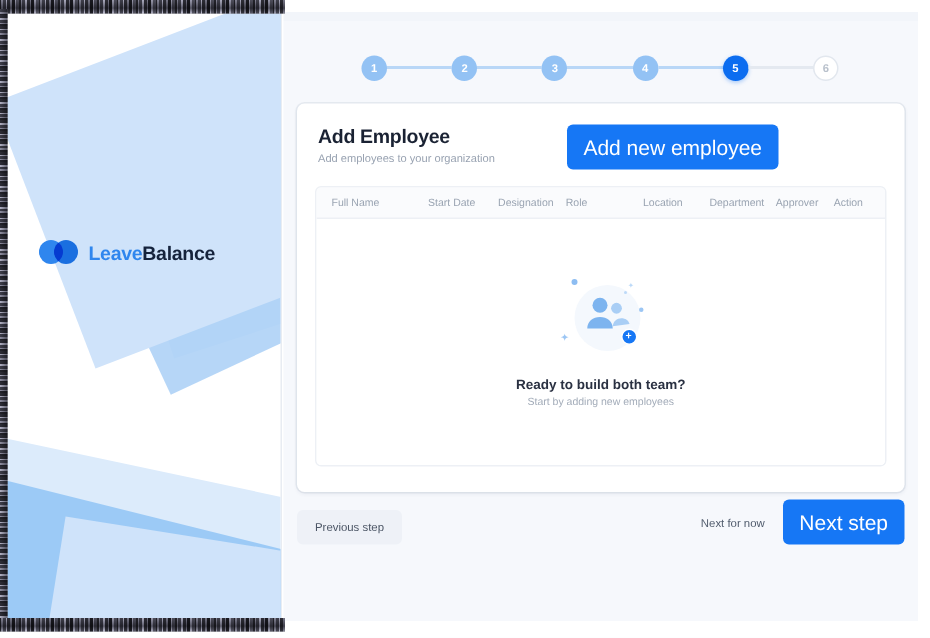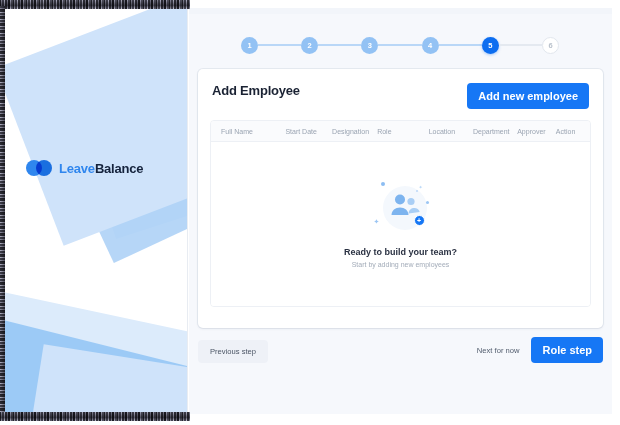--- a/index.html
+++ b/index.html
@@ -165,32 +165,33 @@
   
   .card {
     position: absolute;
     left: 9px; top: 61px;
     width: 405px; height: 259px;
     background: #ffffff;
     border-radius: 5px;
     box-shadow: 0 1px 3px rgba(22,40,80,.07), 0 0 0 1px rgba(228,233,240,.9);
   }
   .card-head {
-    display: flex; align-items: flex-start; justify-content: space-between;
+    display: flex; align-items: flex-start; justify-content: flex-start;
     padding: 14px 14px 0 14px;
+    gap: 48px;
   }
   .card-title { font-size: 13px; font-weight: 700; color: #1a2233; letter-spacing: -.2px; }
   .card-sub   { font-size: 7.4px; color: #98a2b1; margin-top: 3px; }
   .btn {
     border: none; cursor: pointer; font-family: inherit;
     border-radius: 4px;
   }
   .btn-primary {
     background: #1677f5; color: #ffffff;
-    font-size: 11px; font-weight: 700;
+    font-size: 14px; font-weight: 400;
     padding: 7px 11px;
     white-space: nowrap;
   }
 
   
   .table-wrap {
     margin: 11px 12px 0 12px;
     border: 1px solid #edf0f5;
     border-radius: 4px;
     overflow: hidden;
@@ -315,20 +316,21 @@
       <div class="step-line"></div>
       <div class="step active">5</div>
       <div class="step-line faded"></div>
       <div class="step todo">6</div>
     </nav>
 
     <section class="card">
       <div class="card-head">
         <div>
           <h1 class="card-title">Add Employee</h1>
+          <p class="card-sub">Add employees to your organization</p>
         </div>
         <button class="btn btn-primary">Add new employee</button>
       </div>
 
       <div class="table-wrap">
         <div class="thead">
           <div class="th c0">Full Name</div>
           <div class="th c1">Start Date</div>
           <div class="th c2">Designation</div>
           <div class="th c3">Role</div>
@@ -347,27 +349,27 @@
             <span class="art-spark s1">✦</span>
             <span class="art-spark s2">✦</span>
             <svg class="art-people" width="32" height="28" viewBox="0 0 32 28">
               <circle cx="11" cy="6.5" r="5" fill="#7db4ef"></circle>
               <circle cx="22" cy="8.5" r="3.6" fill="#a9cef5"></circle>
               <path d="M2.5 22c0-4.7 3.8-7.6 8.5-7.6s8.5 2.9 8.5 7.6z" fill="#7db4ef"></path>
               <path d="M19.5 20.5c.3-3.4 2.7-5.4 5.8-5.4 2.6 0 4.7 1.4 5.4 3.9z" fill="#a9cef5"></path>
             </svg>
             <span class="art-badge">+</span>
           </div>
-          <div class="empty-title">Ready to build your team?</div>
+          <div class="empty-title">Ready to build both team?</div>
           <div class="empty-sub">Start by adding new employees</div>
         </div>
       </div>
     </section>
 
     <div class="footer">
       <button class="btn btn-ghost">Previous step</button>
       <div class="footer-right">
         <button class="link-skip">Next for now</button>
-        <button class="btn btn-primary">Role step</button>
+        <button class="btn btn-primary">Next step</button>
       </div>
     </div>
   </main>
 </div>
 
 </body></html>

